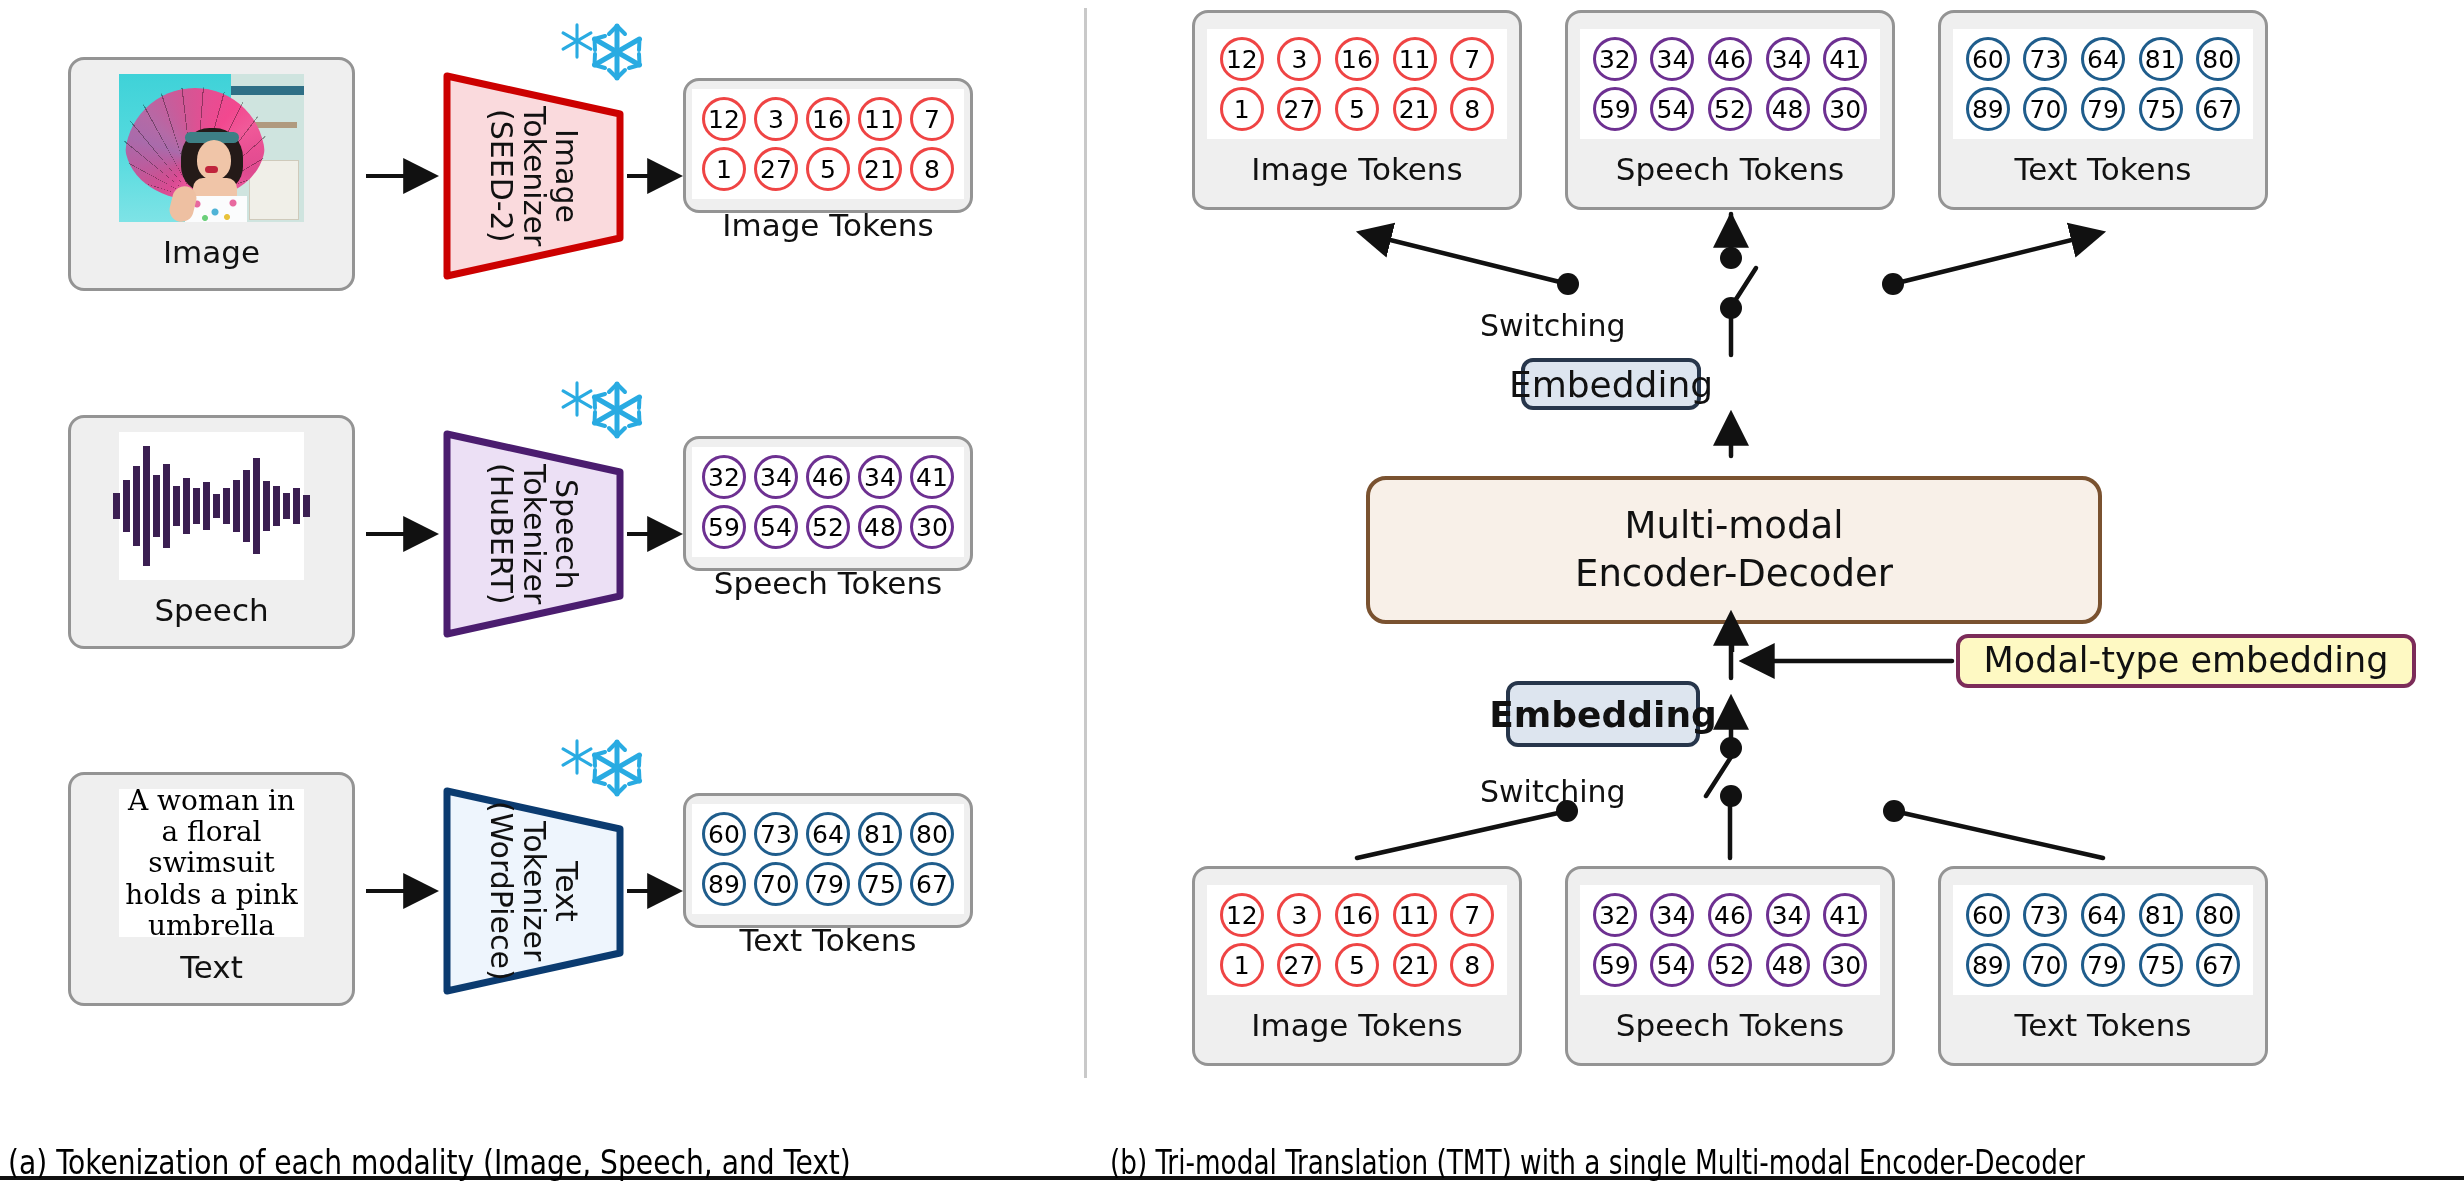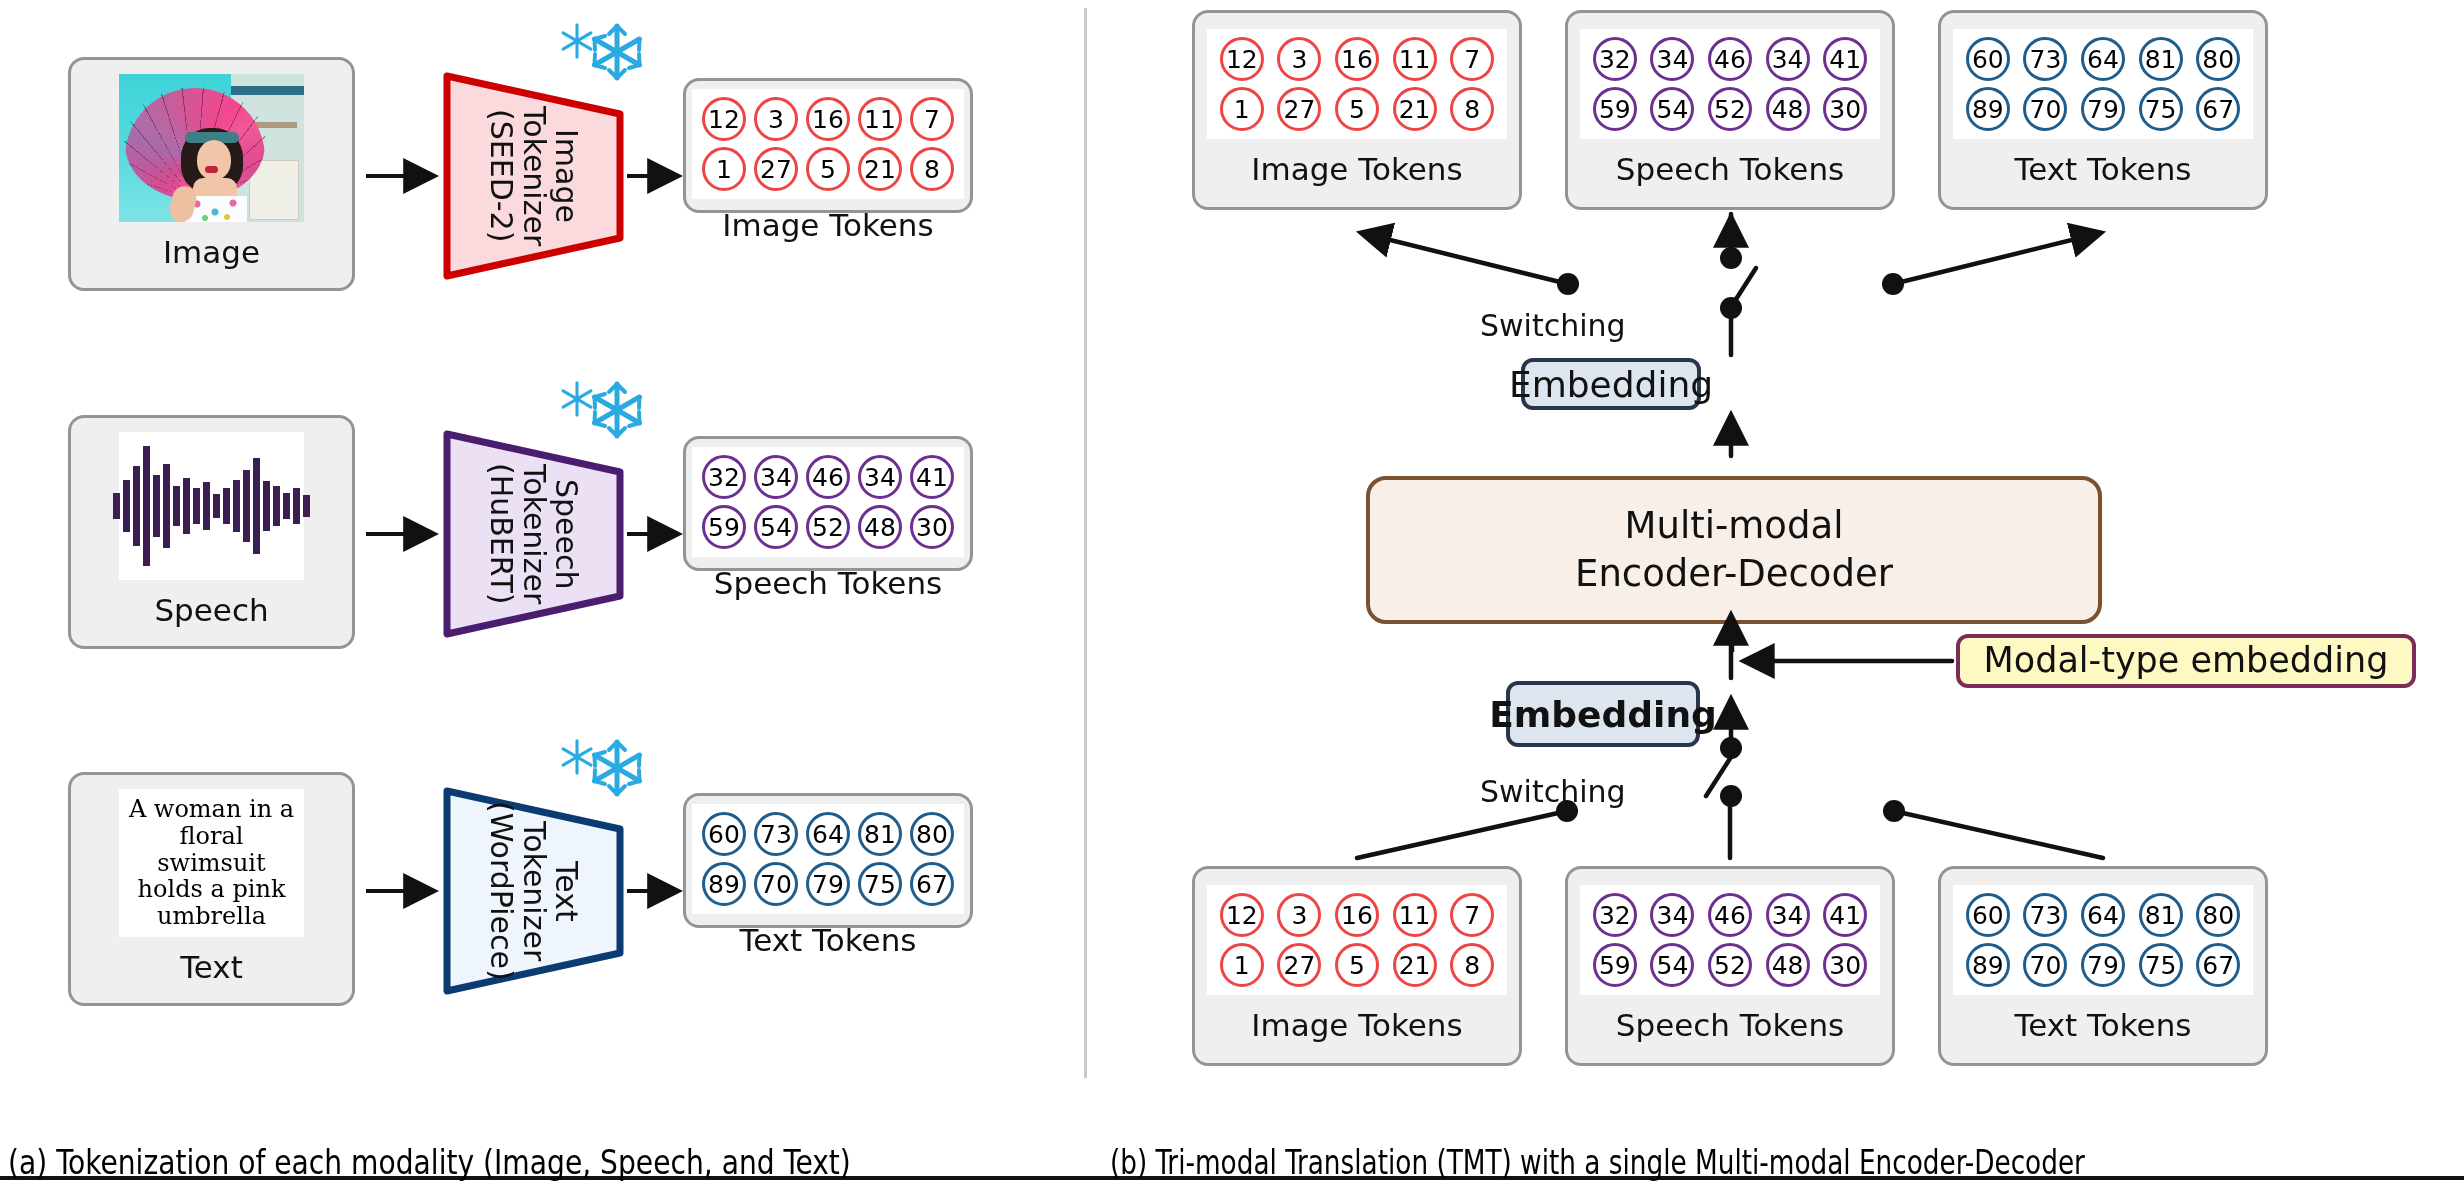--- a/index.html
+++ b/index.html
@@ -194,21 +194,21 @@
     <div class="tok spe">54</div>
     <div class="tok spe">52</div>
     <div class="tok spe">48</div>
     <div class="tok spe">30</div>
   </div>
   <div class="cap" style="margin-top:10px;">Speech Tokens</div>
 </div>
 
 <div class="card" style="left:68px;top:772px;width:287px;height:234px;padding:14px 0 0 0;">
   <div class="inner serif" style="width:185px;height:148px;display:flex;align-items:center;justify-content:center;
-              text-align:center;font-size:24px;line-height:1.12;padding:4px 6px;">A woman in a floral swimsuit holds a pink umbrella</div>
+              text-align:center;font-size:28px;line-height:1.12;padding:4px 6px;">A woman in a floral swimsuit holds a pink umbrella</div>
   <div class="cap" style="margin-top:14px;">Text</div>
 </div>
 
 <div class="trap" style="left:441px;top:785px;width:185px;height:212px;">
   <svg width="185" height="212" viewBox="0 0 185 212">
     <polygon points="6,6 179,44 179,168 6,206" fill="#eef5fd" stroke="#0b3b70" stroke-width="7" stroke-linejoin="round"></polygon>
   </svg>
   <div class="tlabel">Text
 Tokenizer
 (WordPiece)</div>

